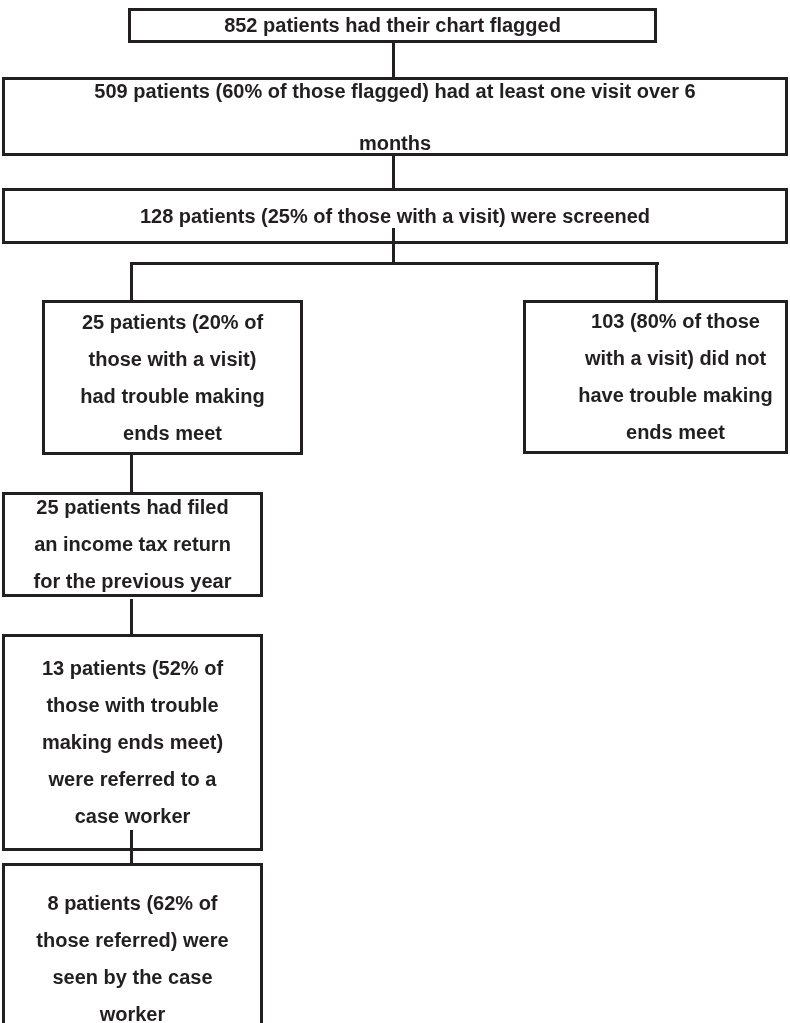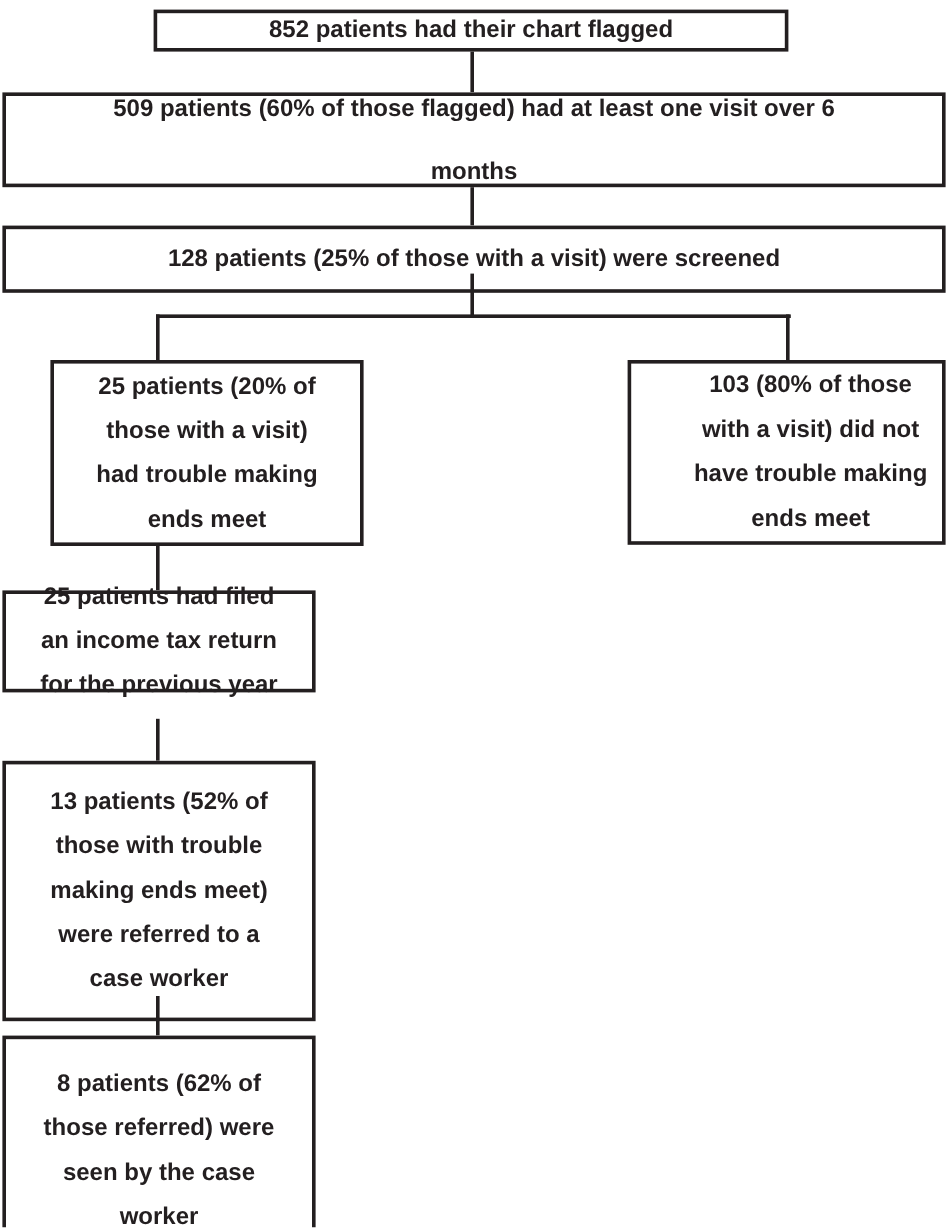--- a/index.html
+++ b/index.html
@@ -40,21 +40,21 @@
   .cline {
     position: absolute;
     background: var(--line);
   }
   
   .n-flagged   { left: 128px; top: 8px;   width: 529px; height: 35px; }
   .n-visited   { left: 2px;   top: 77px;  width: 786px; height: 79px; line-height: 52px; }
   .n-screened  { left: 2px;   top: 188px; width: 786px; height: 56px; }
   .n-trouble   { left: 2px;   top: 300px; width: 261px; height: 155px; margin-left: 40px; }
   .n-no-trouble{ left: 523px; top: 300px; width: 265px; height: 154px; padding-left: 44px; }
-  .n-tax       { left: 2px;   top: 492px; width: 261px; height: 85px; }
+  .n-tax       { left: 2px;   top: 492px; width: 261px; height: 105px; }
   .n-referred  { left: 2px;   top: 634px; width: 261px; height: 217px; }
   .n-seen      { left: 2px;   top: 863px; width: 261px; height: 191px; }
   
   .v1       { left: 392px; top: 43px;  width: 3px;   height: 34px; }
   .v2       { left: 392px; top: 156px; width: 3px;   height: 32px; }
   .v3       { left: 392px; top: 228px; width: 3px;   height: 37px; }
   .h-split  { left: 130px; top: 262px; width: 529px; height: 3px;  }
   .v-left   { left: 130px; top: 262px; width: 3px;   height: 38px; }
   .v-right  { left: 655px; top: 262px; width: 3px;   height: 38px; }
   .v4       { left: 130px; top: 455px; width: 3px;   height: 37px; }

